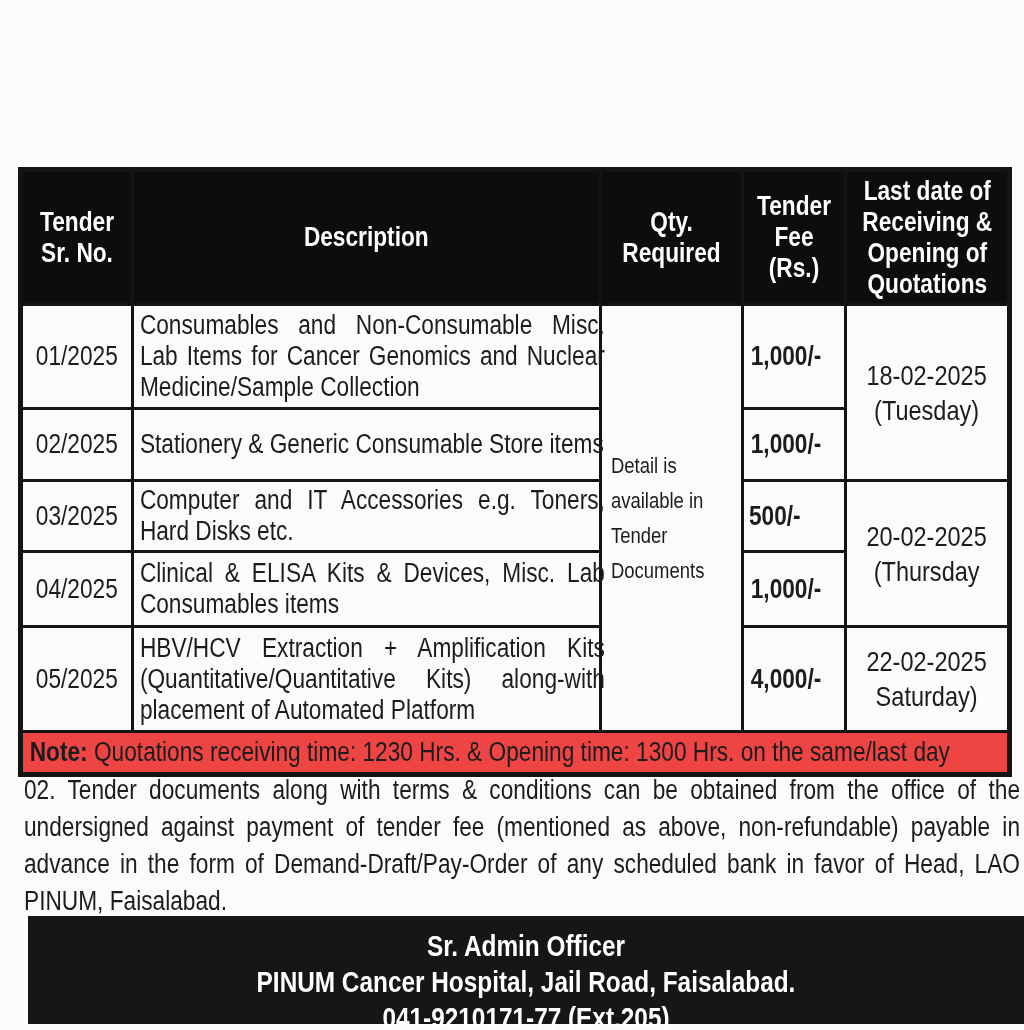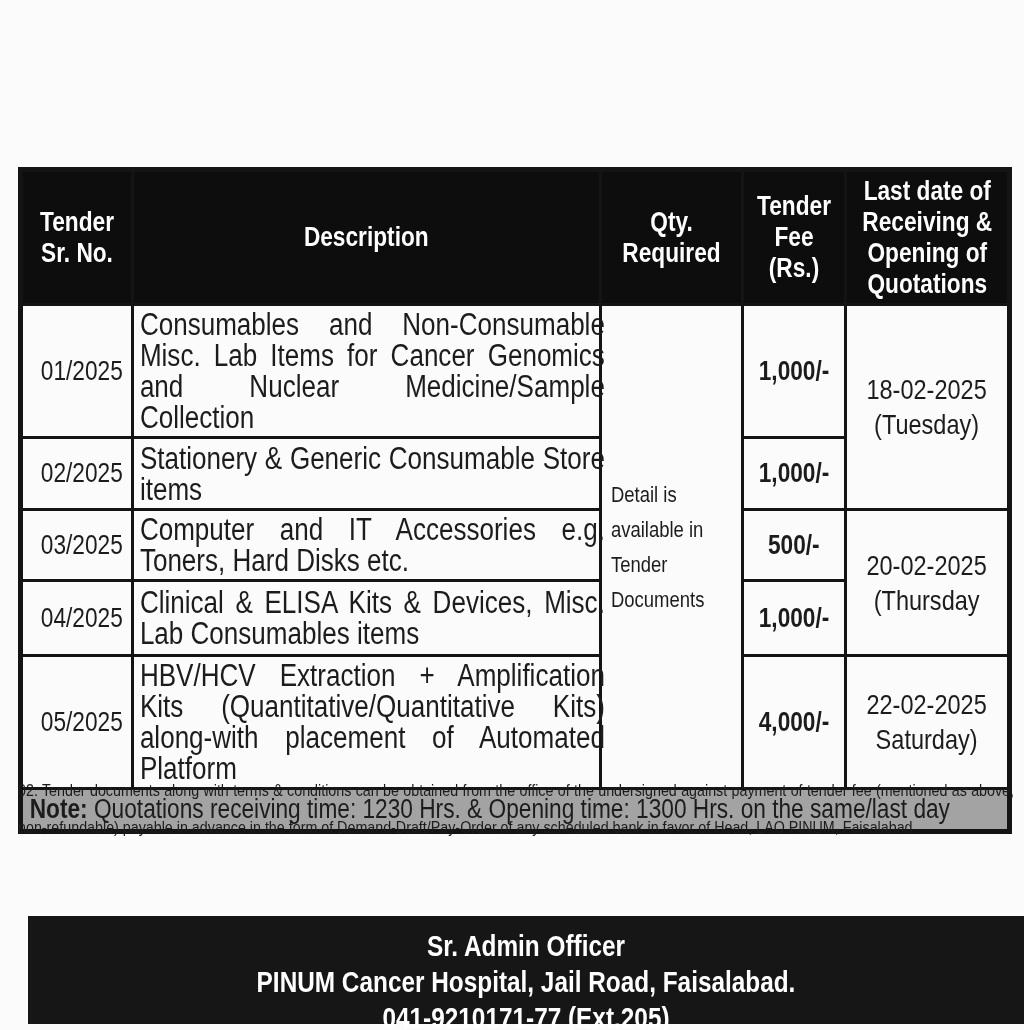--- a/index.html
+++ b/index.html
@@ -35,33 +35,33 @@
     border-collapse:collapse;table-layout:fixed;width:989px;
     border:5px solid #141414;
   }
   .tender-table td,.tender-table th{
     border:3px solid #141414;padding:0;vertical-align:middle;overflow:visible;
   }
   .tender-table th{
     background:#0d0d0d;color:#ffffff;font-weight:bold;
     font-size:27px;line-height:31px;text-align:center;
   }
-  td.sr{font-size:27px;text-align:right;}
-  td.desc{font-size:31px;}
+  td.sr{font-size:27px;text-align:center;}
+  td.desc{font-size:27px;}
   td.desc .cndj{text-align:justify;line-height:31px;padding:3px 7px;box-sizing:content-box;}
   td.qty{font-size:22px;line-height:35px;text-align:left;}
-  td.fee{font-size:27px;font-weight:bold;text-align:center;}
+  td.fee{font-size:27px;font-weight:bold;text-align:left;}
   td.date{font-size:28px;line-height:35px;text-align:center;}
   td.noterow{
-    background:#a3a3a3;font-size:27px;height:39px;vertical-align:middle;
+    background:#ef4444;font-size:27px;height:39px;vertical-align:middle;
   }
   td.noterow .cndj{padding:2px 8px;white-space:nowrap;}
   .b{font-weight:bold;}
   
-  .para{position:absolute;top:772px;left:18px;width:996px;font-size:17px;line-height:37px;}
+  .para{position:absolute;top:772px;left:24px;width:996px;font-size:27px;line-height:37px;}
   .para .cndj{text-align:justify;}
   
   .footer{
     position:absolute;top:916px;left:0;right:0;height:108px;background:#161616;
     color:#ffffff;text-align:center;font-weight:bold;font-size:29px;line-height:36px;
     padding-top:12px;box-sizing:border-box;margin-left:28px;
   }
 </style>
 </head>
 <body>

